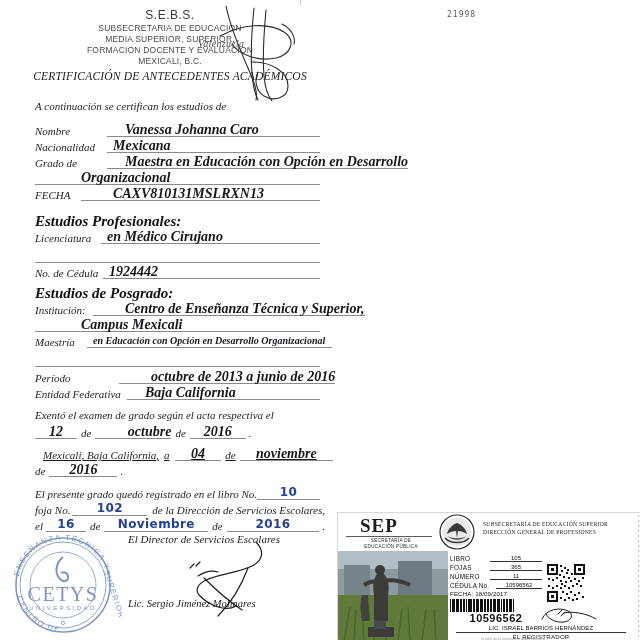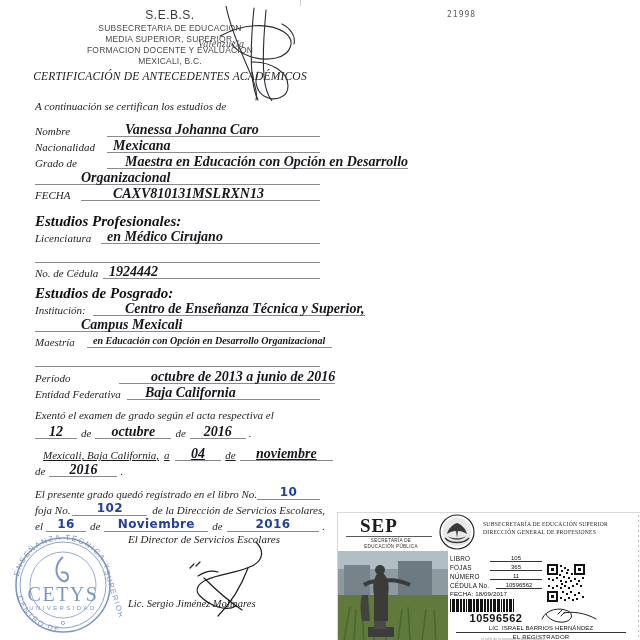--- a/index.html
+++ b/index.html
@@ -282,21 +282,21 @@
     </div>
   </div>
 
   <div class="intro" style="top:409px;">Exentó el examen de grado según el acta respectiva el</div>
 
   <div class="frow" style="left:35px;top:424px;width:250px;">
     <div class="fill" style="max-width:42px;justify-content:center;padding-left:0;">
       <span class="val">12</span>
     </div>
     <div class="lbl" style="padding:0 4px;">de</div>
-    <div class="fill" style="max-width:76px;justify-content:center;padding-left:0;">
+    <div class="fill" style="max-width:76px;justify-content:flex-end;padding-left:0;">
       <span class="val">octubre</span>
     </div>
     <div class="lbl" style="padding:0 4px;">de</div>
     <div class="fill" style="max-width:56px;justify-content:center;padding-left:0;">
       <span class="val">2016</span>
     </div>
     <div class="lbl" style="padding-left:3px;">.</div>
   </div>
 
   <div class="frow" style="left:43px;top:446px;width:290px;text-decoration:underline;">

